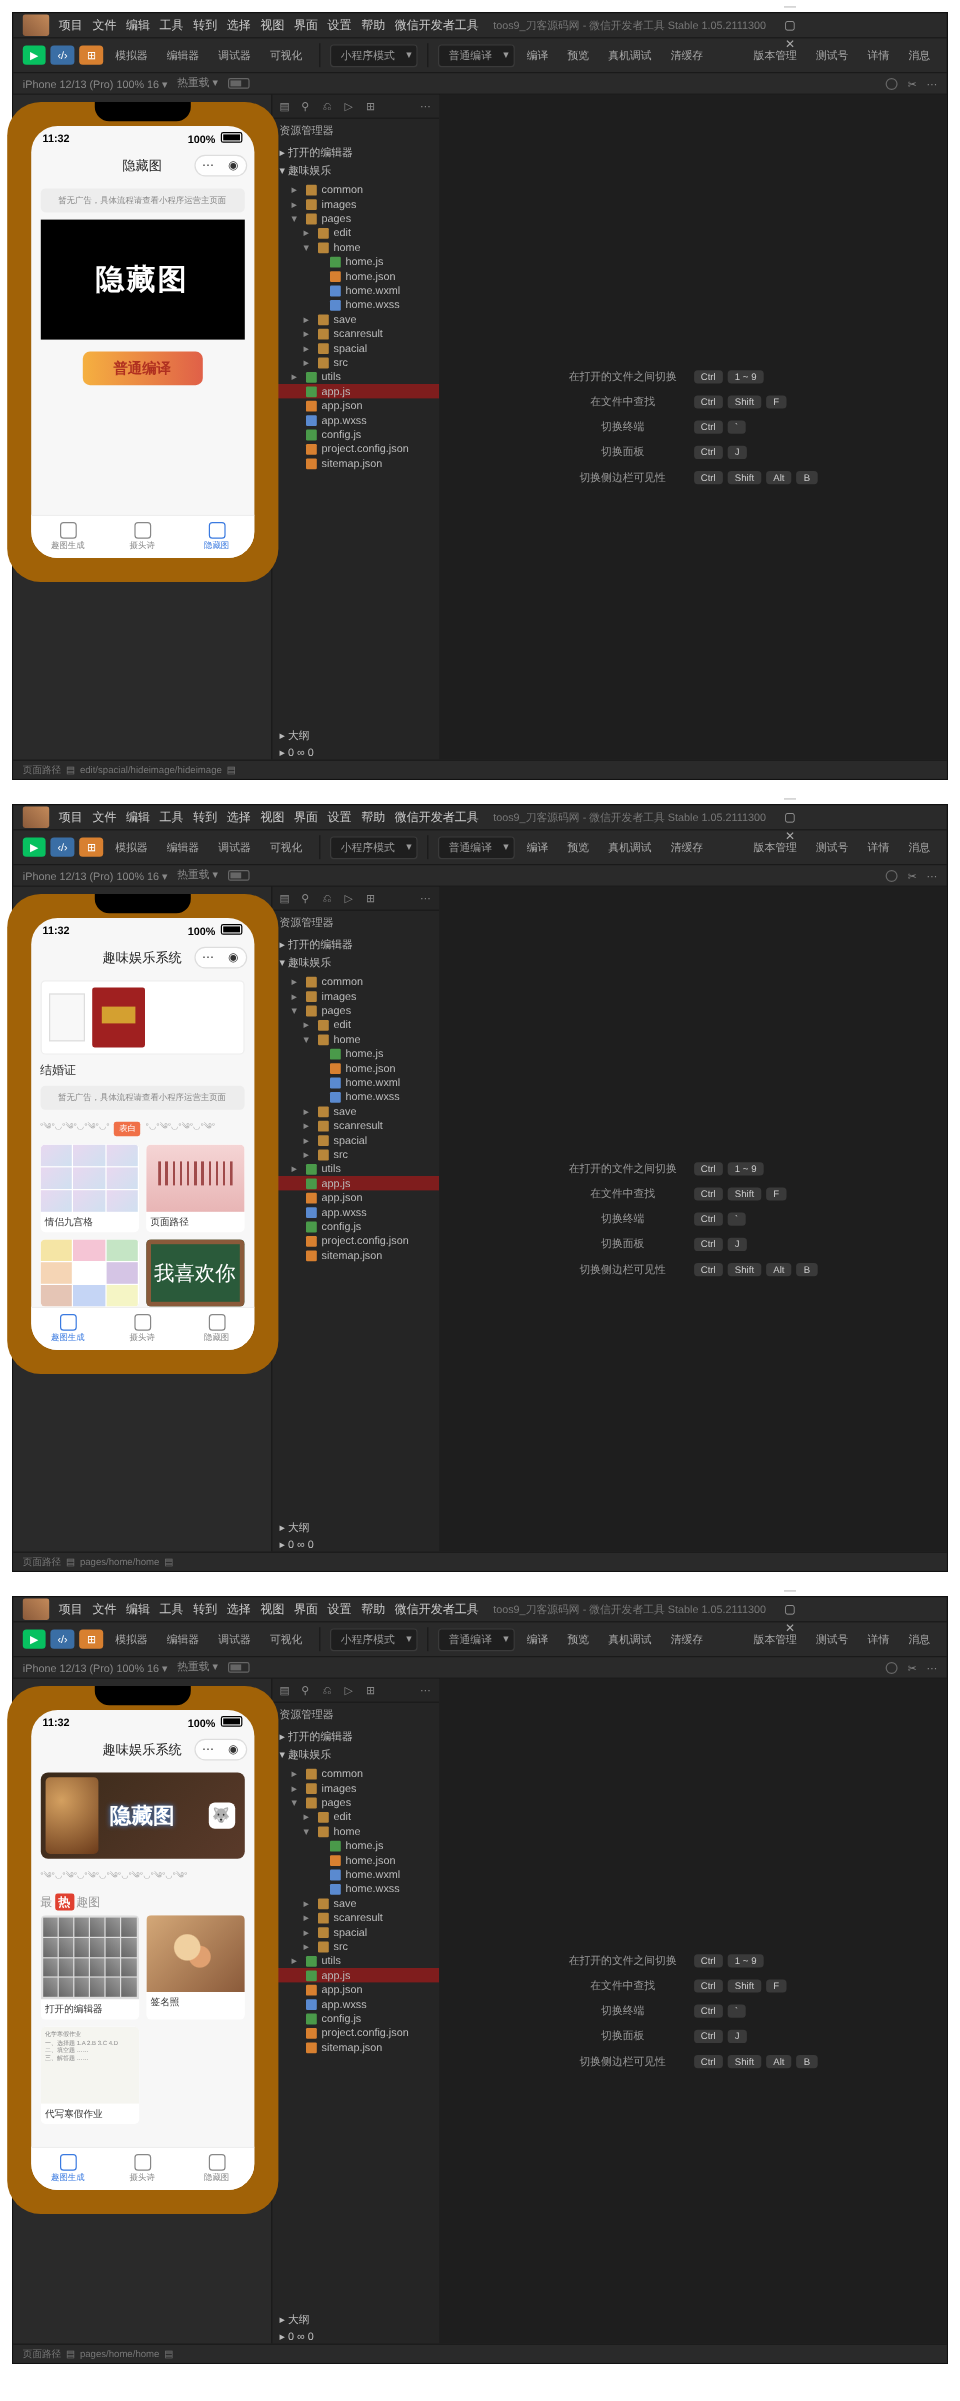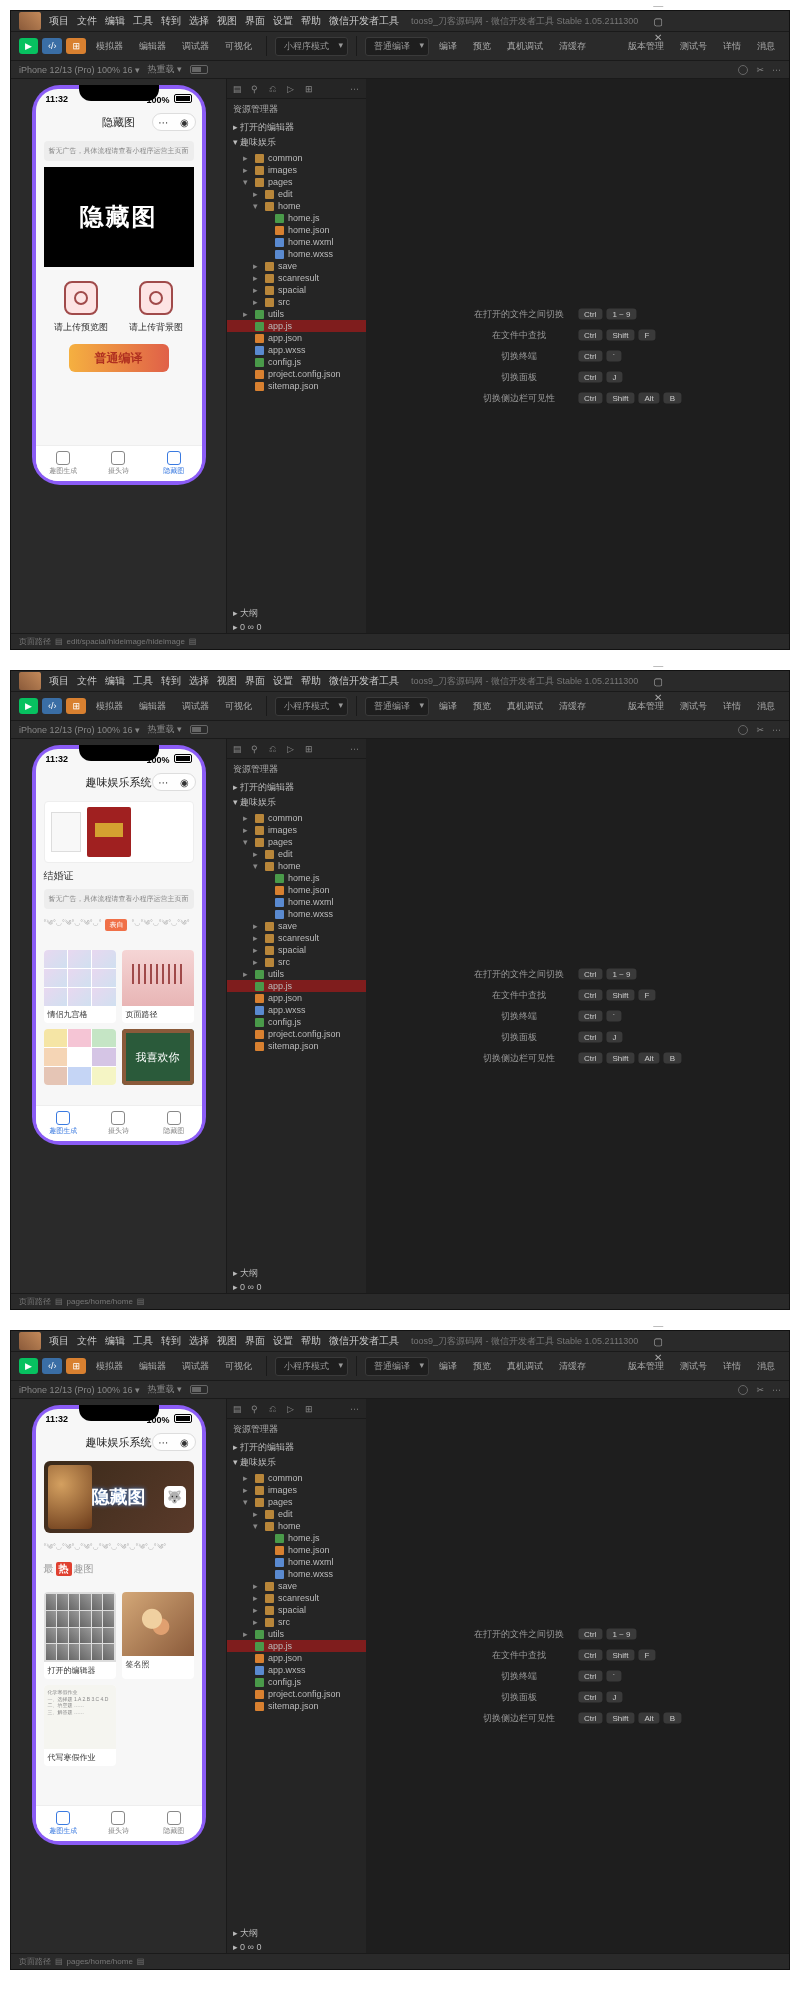--- a/index.html
+++ b/index.html
@@ -18,21 +18,21 @@
 .toolbar .sep{width:1px;height:20px;background:#1a1a1a;margin:0 4px}
 .toolbar .dropdown{background:#1e1e1e;border:1px solid #3a3a3a;padding:2px 18px 2px 8px;border-radius:3px;font-size:9px;position:relative}
 .toolbar .dropdown::after{content:"▾";position:absolute;right:4px;top:2px}
 .toolbar .spacer{flex:1}
 .subbar{height:18px;display:flex;align-items:center;gap:8px;padding:0 8px;font-size:9px;color:#888;border-bottom:1px solid #1a1a1a}
 .subbar .battery{width:18px;height:9px;border:1px solid #666;border-radius:2px;position:relative}
 .subbar .battery::after{content:"";position:absolute;left:1px;top:1px;bottom:1px;right:6px;background:#666}
 .subbar .icon9{width:10px;height:10px;border:1px solid #666;border-radius:50%}
 .mainrow{flex:1;display:flex;min-height:0}
 .simcol{width:215px;display:flex;flex-direction:column;align-items:center;padding:6px 0;background:#2a2a2a}
-.phone{width:174px;height:400px;background:#8b5cf6;border-radius:28px;padding:4px;position:relative}
+.phone{width:226px;height:400px;background:#a16207;border-radius:28px;padding:20px;position:relative}
 .phone .notch{position:absolute;top:0;left:50%;transform:translateX(-50%);width:80px;height:16px;background:#000;border-radius:0 0 12px 12px;z-index:5}
 .screen{width:100%;height:100%;background:#f7f7f7;border-radius:22px;overflow:hidden;display:flex;flex-direction:column;position:relative}
 .statusbar{height:20px;display:flex;align-items:center;justify-content:space-between;padding:0 10px;font-size:9px;color:#000;font-weight:600}
 .statusbar .rbat{width:18px;height:9px;border:1px solid #000;border-radius:2px;position:relative;display:inline-block;margin-left:4px}
 .statusbar .rbat::after{content:"";position:absolute;inset:1px;background:#000}
 .apptitle{height:26px;display:flex;align-items:center;justify-content:center;font-size:11px;color:#222;font-weight:500;position:relative}
 .capsule{position:absolute;right:6px;top:4px;width:44px;height:18px;border:1px solid #ddd;border-radius:10px;display:flex;align-items:center;justify-content:space-around;background:rgba(255,255,255,.8)}
 .capsule span{font-size:10px;color:#333}
 .content{flex:1;overflow:hidden;padding:0}
 .tabbar{height:36px;border-top:1px solid #eee;display:flex;background:#fff}
@@ -70,28 +70,28 @@
 .key{background:#3a3a3a;padding:1px 6px;border-radius:3px;color:#ccc;font-size:8px}
 .statusfoot{height:16px;background:#2a2a2a;border-top:1px solid #1a1a1a;display:flex;align-items:center;padding:0 8px;font-size:8px;color:#777;gap:4px}
 
 .passport{margin:6px 8px;height:62px;background:#fff;border:1px solid #eee;border-radius:4px;display:flex;align-items:center;gap:6px;padding:6px}
 .passport .book{width:44px;height:50px;background:#a02020;border-radius:2px;position:relative}
 .passport .book::after{content:"";position:absolute;top:16px;left:8px;right:8px;height:14px;background:#d4a030}
 .passport .paper{width:30px;height:40px;background:#f8f8f8;border:1px solid #ddd}
 .sub9{margin:4px 8px;font-size:10px;color:#333;font-weight:500}
 .emoji-row{margin:4px 8px;font-size:7px;color:#aaa;display:flex;align-items:center;gap:4px}
 .emoji-row .date{background:#f07048;color:#fff;padding:1px 4px;border-radius:2px}
-.grid2{margin:16px 8px;display:grid;grid-template-columns:1fr 1fr;gap:6px}
+.grid2{margin:4px 8px;display:grid;grid-template-columns:1fr 1fr;gap:6px}
 .card{background:#fff;border-radius:4px;overflow:hidden;display:flex;flex-direction:column}
 .card .cap{font-size:8px;color:#333;padding:3px 4px}
 .nine{display:grid;grid-template-columns:repeat(3,1fr);gap:1px;background:#fff;height:56px}
 .nine div{background:linear-gradient(135deg,#e8d8f0,#d0e0f0)}
 .tattoo{background:linear-gradient(180deg,#f5d5d5,#e8b5b5);height:56px;position:relative}
 .tattoo::after{content:"";position:absolute;top:14px;left:10px;right:10px;height:20px;background:repeating-linear-gradient(90deg,#a04a4a 0 2px,transparent 2px 6px)}
-.board{background:#2a5a3a;height:56px;display:flex;align-items:center;justify-content:center;color:#fff;font-size:11px;border:4px solid #8a5a3a}
+.board{background:#2a5a3a;height:56px;display:flex;align-items:center;justify-content:center;color:#fff;font-size:17px;border:4px solid #8a5a3a}
 .colorgrid{display:grid;grid-template-columns:repeat(3,1fr);gap:1px;height:56px}
 .colorgrid div:nth-child(1){background:#f5e5a5}.colorgrid div:nth-child(2){background:#f5c5d5}.colorgrid div:nth-child(3){background:#c5e5c5}
 .colorgrid div:nth-child(4){background:#f5d5b5}.colorgrid div:nth-child(5){background:#fff}.colorgrid div:nth-child(6){background:#d5c5e5}
 .colorgrid div:nth-child(7){background:#e5c5b5}.colorgrid div:nth-child(8){background:#c5d5f5}.colorgrid div:nth-child(9){background:#f5f5c5}
 
 .hero3{margin:6px 8px;height:72px;background:linear-gradient(135deg,#3a2a1a,#5a3a2a);border-radius:6px;display:flex;align-items:center;justify-content:center;position:relative;overflow:hidden}
 .hero3 .char{position:absolute;left:4px;top:4px;bottom:4px;width:44px;background:radial-gradient(circle at 30% 30%,#d4a060,#6a3a1a);border-radius:4px}
 .hero3 .title3{color:#fff;font-size:18px;font-weight:900;text-shadow:0 0 4px #4a8ae0}
 .hero3 .badge{position:absolute;right:8px;width:22px;height:22px;background:#fff;border-radius:5px;display:flex;align-items:center;justify-content:center;font-size:12px}
 .hothdr{margin:4px 8px;font-size:10px;display:flex;align-items:center;gap:2px}
@@ -171,30 +171,20 @@
           <div class="apptitle">
             <span>隐藏图</span>
             <div class="capsule">
                 <span>⋯</span>
                 <span>◉</span>
               </div>
           </div>
           <div class="content">
             <div class="banner">暂无广告，具体流程请查看小程序运营主页面</div>
             <div class="blackbox">隐藏图</div>
-            <div class="uploads">
-              <div class="upitem">
-                  <div class="upicon"></div>
-                  <span>请上传预览图</span>
-                </div>
-              <div class="upitem">
-                  <div class="upicon"></div>
-                  <span>请上传背景图</span>
-                </div>
-            </div>
             <div class="genbtn">普通编译</div>
           </div>
           <div class="tabbar">
             <div class="tab">
                 <div class="ticon"></div>
                 <span>趣图生成</span>
               </div>
             <div class="tab">
                 <div class="ticon"></div>
                 <span>摄头诗</span>

